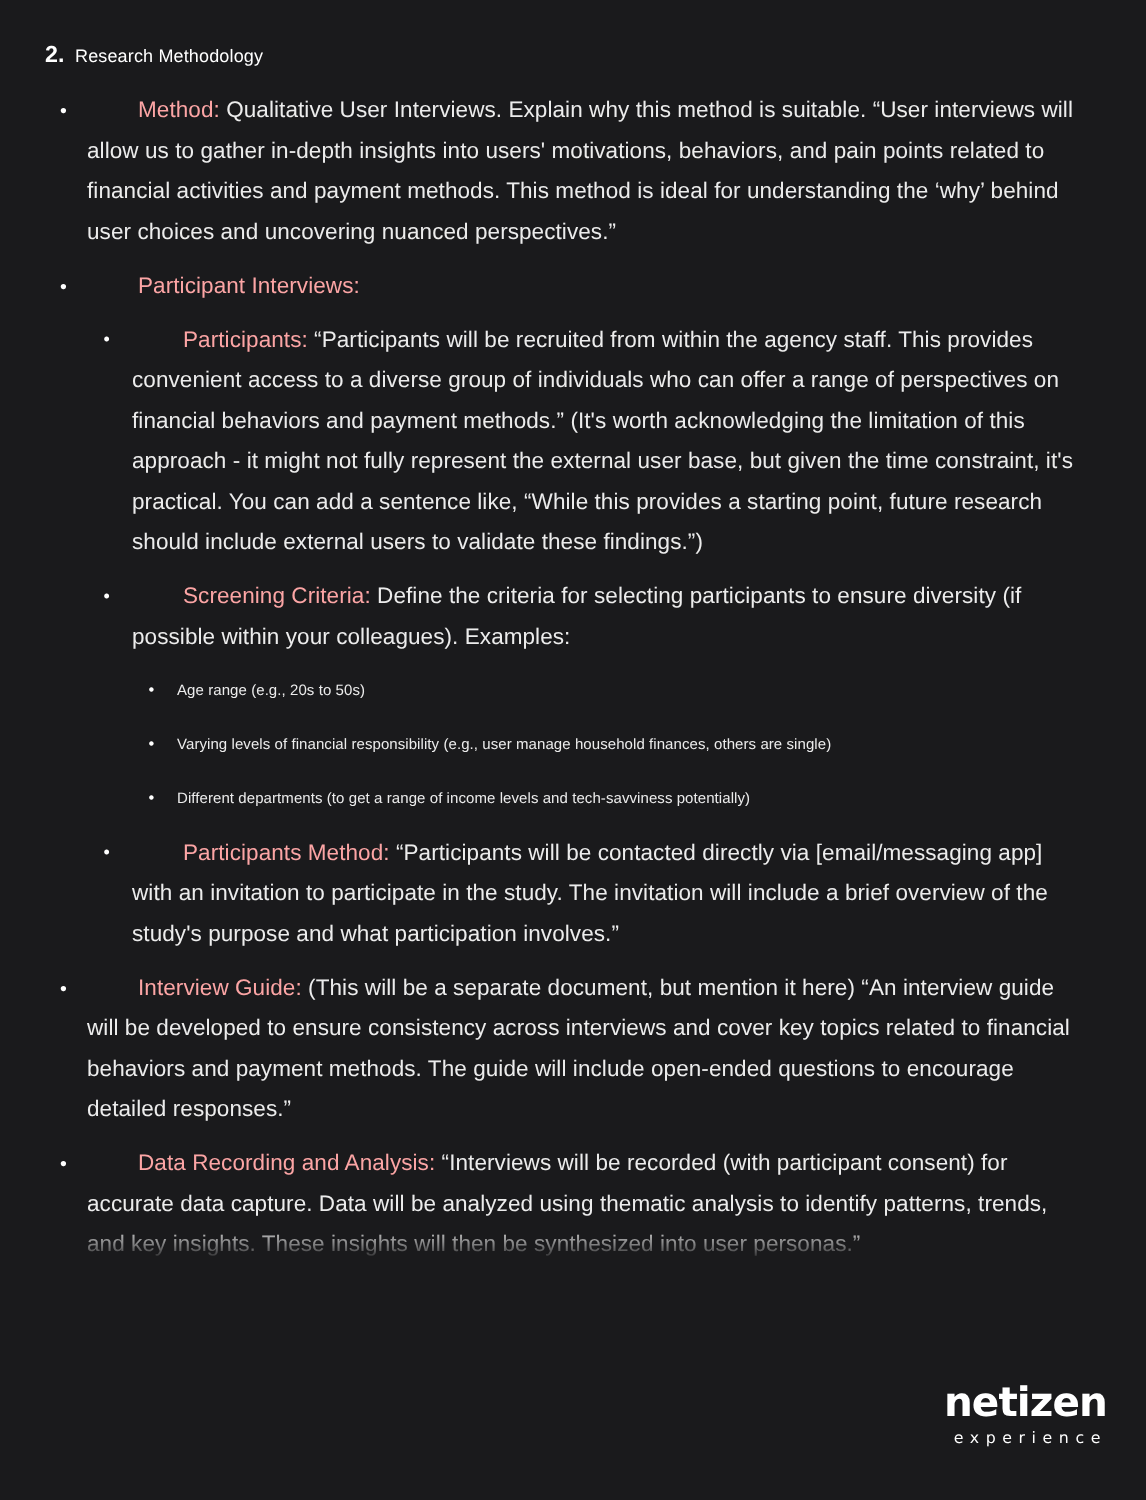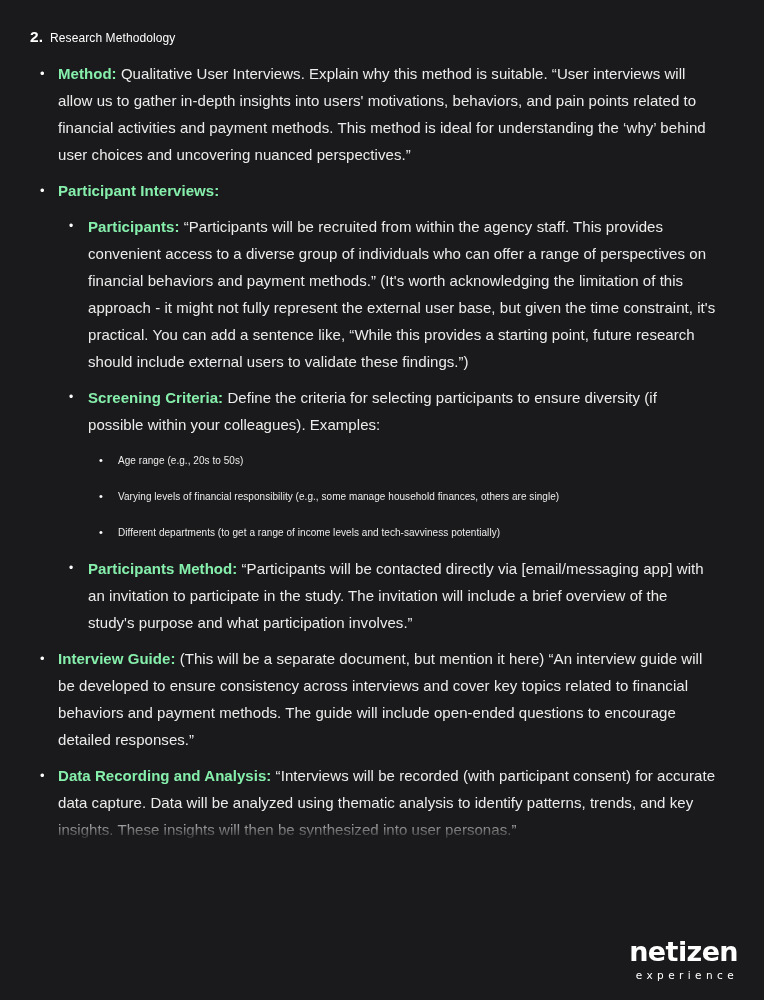--- a/index.html
+++ b/index.html
@@ -64,22 +64,23 @@
     text-align: left;
   }
   .item-body {
     flex: 1 1 auto;
     font-size: 15px;
     line-height: 27px;
     color: #ececec;
     letter-spacing: 0.05px;
   }
   .item-body b {
-    color: #86efac;
-    font-weight: bold;
+    color: #fca5a5;
+    font-weight: normal;
+    margin-left: 34px;
   }
 
   
   .lvl1 { padding-left: 40px; padding-right: 44px; }
   .lvl1 > .bullet { width: 18px; font-size: 13px; }
   
   .lvl2 { padding-left: 69px; padding-right: 48px; }
   .lvl2 > .bullet { width: 19px; font-size: 12px; }
   
   .lvl3 { padding-left: 99px; padding-right: 60px; }
@@ -92,21 +93,21 @@
     -webkit-mask-image: linear-gradient(to bottom, #000 0px, #000 52px, rgba(0,0,0,0.55) 66px, rgba(0,0,0,0.12) 76px, rgba(0,0,0,0) 84px);
             mask-image: linear-gradient(to bottom, #000 0px, #000 52px, rgba(0,0,0,0.55) 66px, rgba(0,0,0,0.12) 76px, rgba(0,0,0,0) 84px);
     overflow: hidden;
     max-height: 86px;
   }
 
   
   .footer {
     position: absolute;
     right: 26px;
-    bottom: 18px;
+    bottom: 34px;
     text-align: left;
     user-select: none;
   }
   .logo-word {
     font-family: "DejaVu Sans", sans-serif;
     font-size: 27px;
     font-weight: bold;
     color: #ffffff;
     letter-spacing: -0.6px;
     line-height: 30px;
@@ -164,21 +165,21 @@
         <b>Screening Criteria:</b><span> Define the criteria for selecting participants to ensure diversity (if possible within your colleagues). Examples:</span>
       </div>
     </div>
 
     <div class="item lvl3">
       <span class="bullet">•</span>
       <div class="item-body">Age range (e.g., 20s to 50s)</div>
     </div>
     <div class="item lvl3">
       <span class="bullet">•</span>
-      <div class="item-body">Varying levels of financial responsibility (e.g., some manage household finances, others are single)</div>
+      <div class="item-body">Varying levels of financial responsibility (e.g., user manage household finances, others are single)</div>
     </div>
     <div class="item lvl3">
       <span class="bullet">•</span>
       <div class="item-body">Different departments (to get a range of income levels and tech-savviness potentially)</div>
     </div>
 
     <div class="item lvl2">
       <span class="bullet">•</span>
       <div class="item-body">
         <b>Participants Method:</b><span> “Participants will be contacted directly via [email/messaging app] with an invitation to participate in the study. The invitation will include a brief overview of the study's purpose and what participation involves.”</span>

